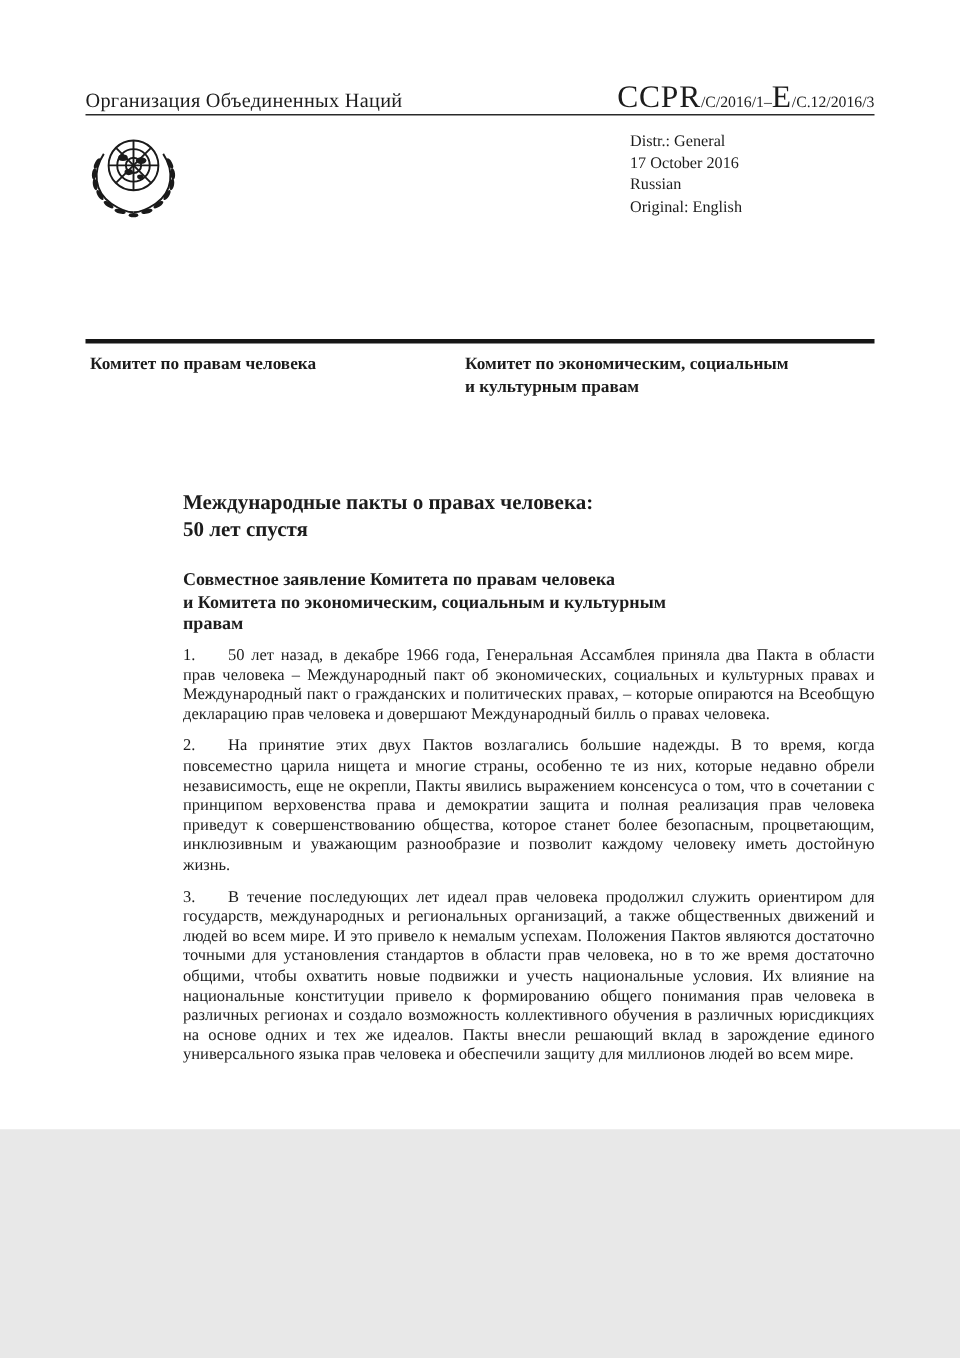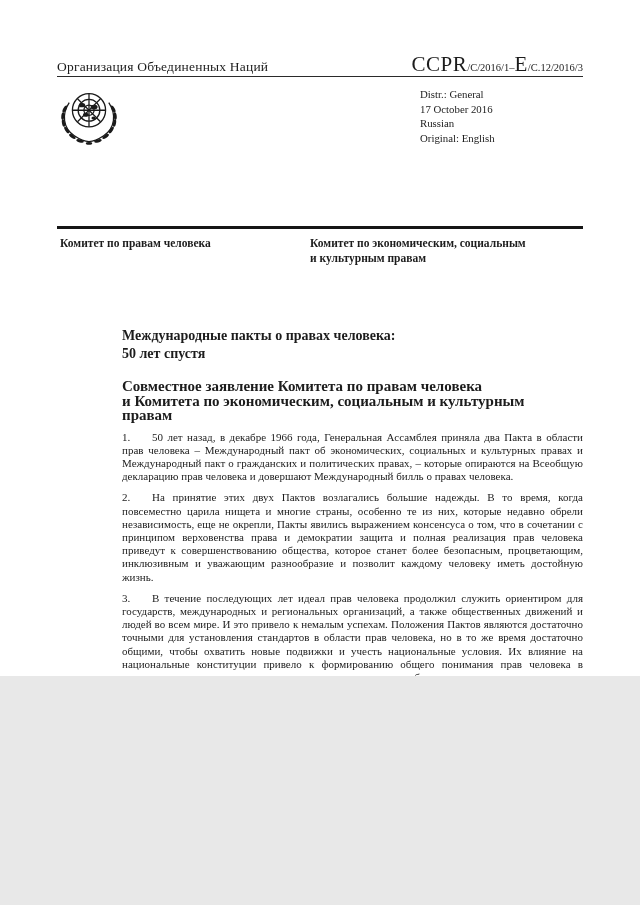--- a/index.html
+++ b/index.html
@@ -1,17 +1,17 @@
 <!DOCTYPE html>
 <html><head>
 <meta charset="utf-8">
 <style>
   html,body{margin:0;padding:0;background:#e8e8e8;}
   .page{
-    position:relative;width:640px;height:676px;margin:0 auto;
+    position:relative;width:640px;height:753px;margin:0 auto;
     background:#ffffff;color:#1c1c1c;
     font-family:"Liberation Serif","DejaVu Serif",serif;
     overflow:hidden;
   }
   .pre{white-space:pre-line;}
   
   .header-row{position:absolute;left:57px;right:57px;top:52px;display:flex;justify-content:space-between;align-items:baseline;}
   .org-name{font-size:13.5px;letter-spacing:.2px;}
   .doc-symbol{font-size:10.5px;white-space:nowrap;}
   .doc-symbol .big{font-size:21px;letter-spacing:.5px;}
@@ -23,21 +23,21 @@
   .covenant-title{font-size:15.5px;font-weight:bold;line-height:19px;}
   .council-title{font-size:15.5px;font-weight:bold;line-height:19px;margin-top:11px;}
   .distr{position:absolute;left:363px;top:3px;font-size:10.8px;line-height:14.5px;}
   
   .section-rule{position:absolute;left:57px;right:57px;top:226px;height:2.6px;background:#161616;}
   .committees{position:absolute;left:60px;top:236px;width:523px;font-size:11.5px;font-weight:bold;line-height:14.5px;}
   .committee-right{position:absolute;left:250px;top:0;width:273px;}
   
   .content{position:absolute;left:122px;top:287px;width:461px;}
   .doc-title{font-size:14px;font-weight:bold;line-height:17.5px;margin-top:40px;}
-  .joint-title{font-size:15px;font-weight:bold;line-height:14.5px;margin-top:17px;}
+  .joint-title{font-size:12px;font-weight:bold;line-height:14.5px;margin-top:17px;}
   .para{font-size:11px;line-height:13.2px;text-align:justify;margin-top:8px;}
   .para:first-of-type{margin-top:10px;}
   .pnum{display:inline-block;width:30px;}
   
   .ge-number{position:absolute;left:76px;top:757px;font-size:10.5px;white-space:pre;}
   .barcode{position:absolute;left:60px;top:779px;width:94px;text-align:center;}
   .barcode-stripes{
     height:25px;
     background:repeating-linear-gradient(90deg,
       #000 0px,#000 1.5px,#fff 1.5px,#fff 3px,

